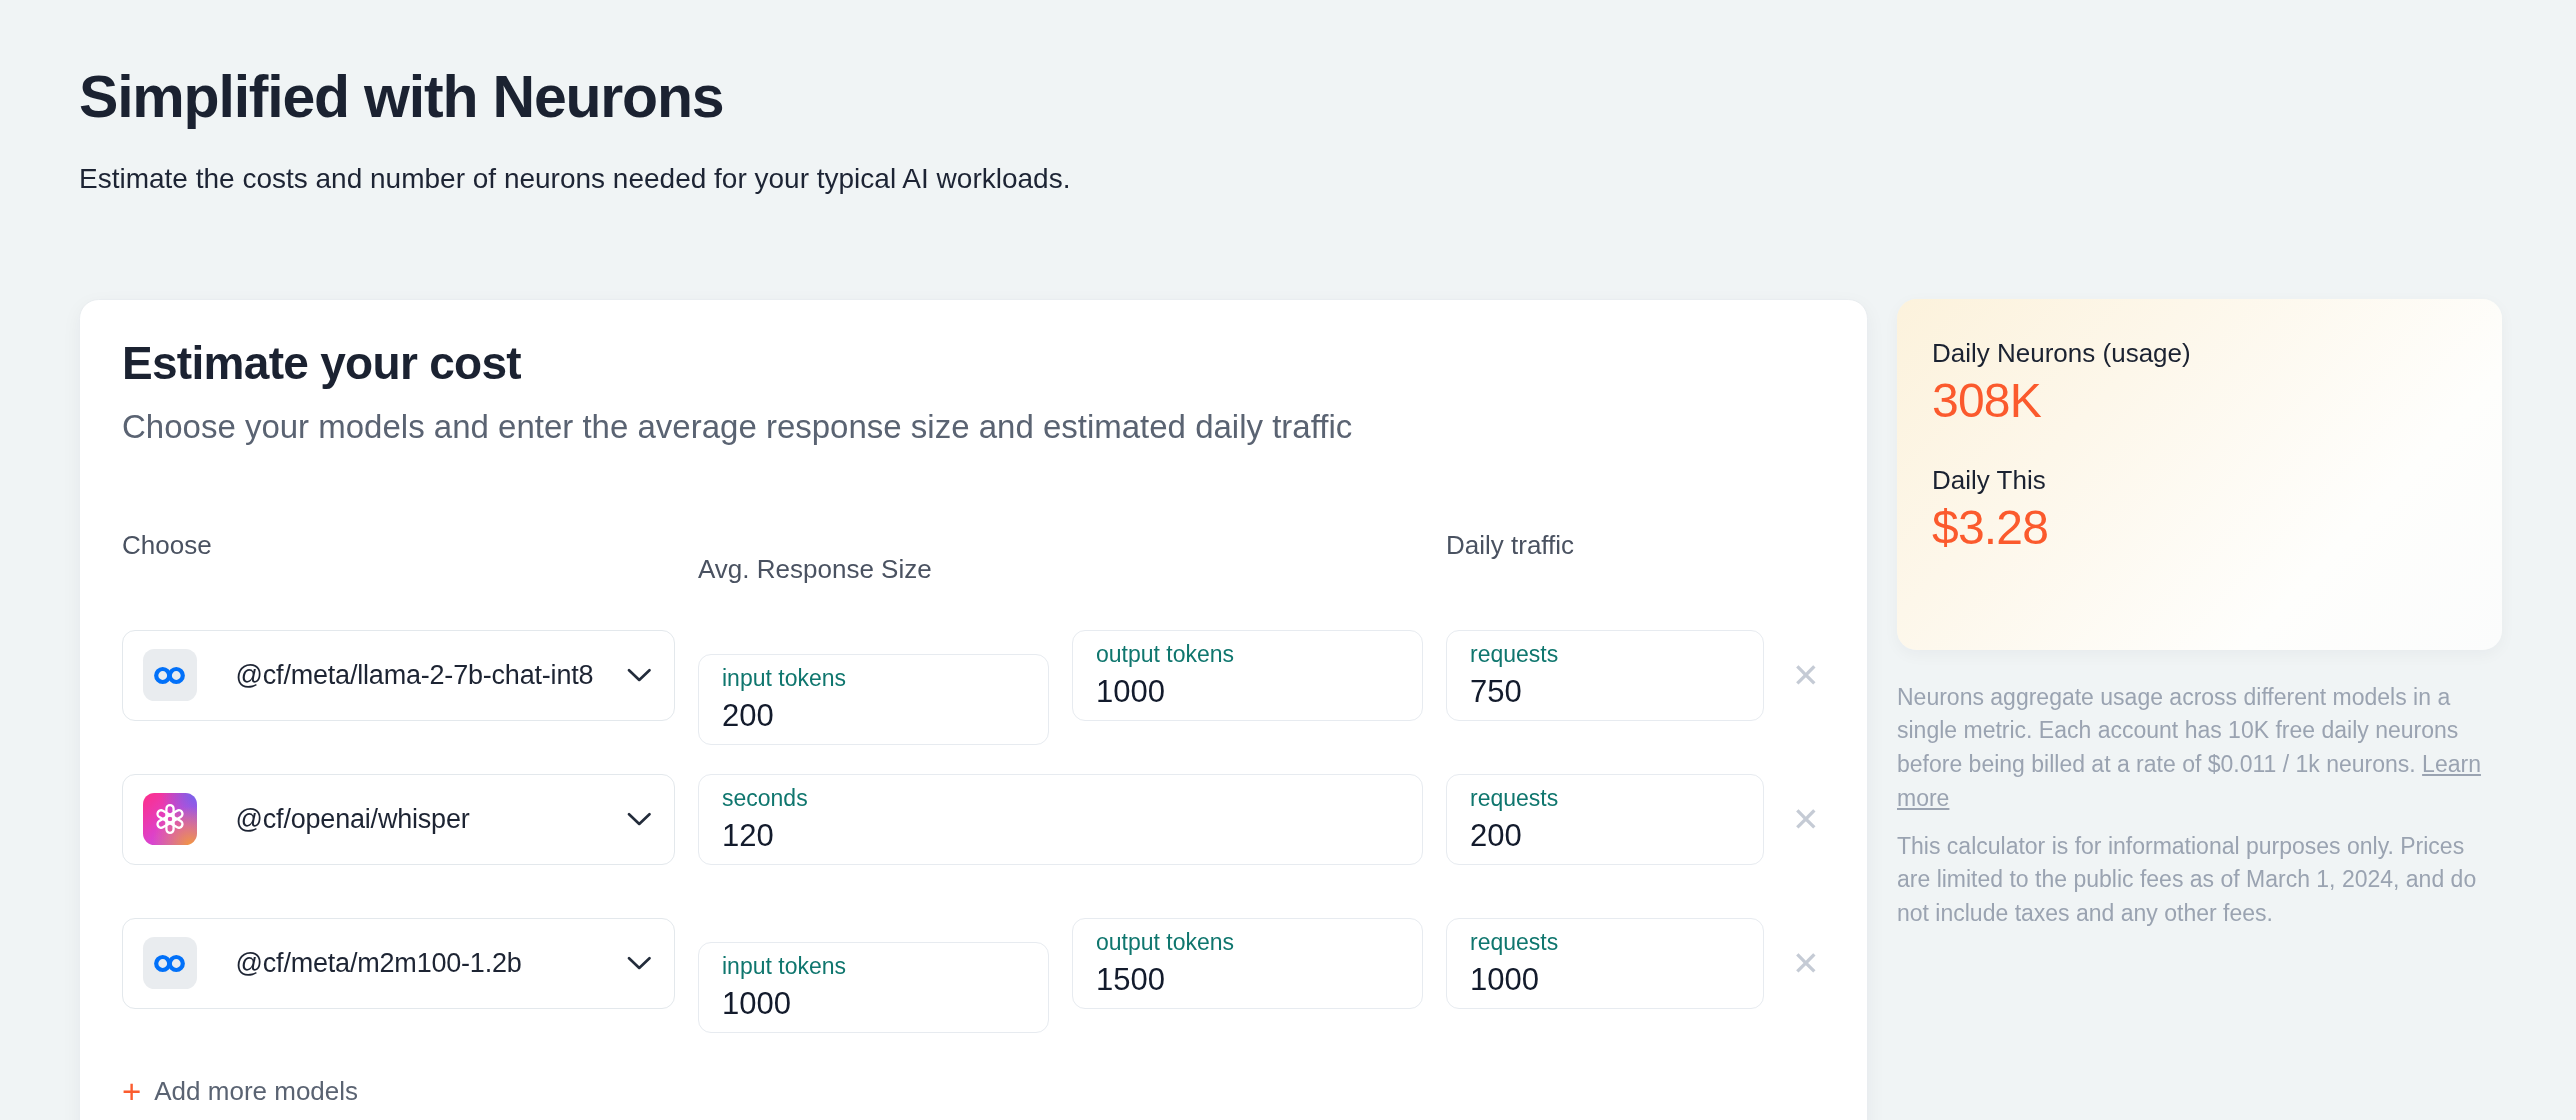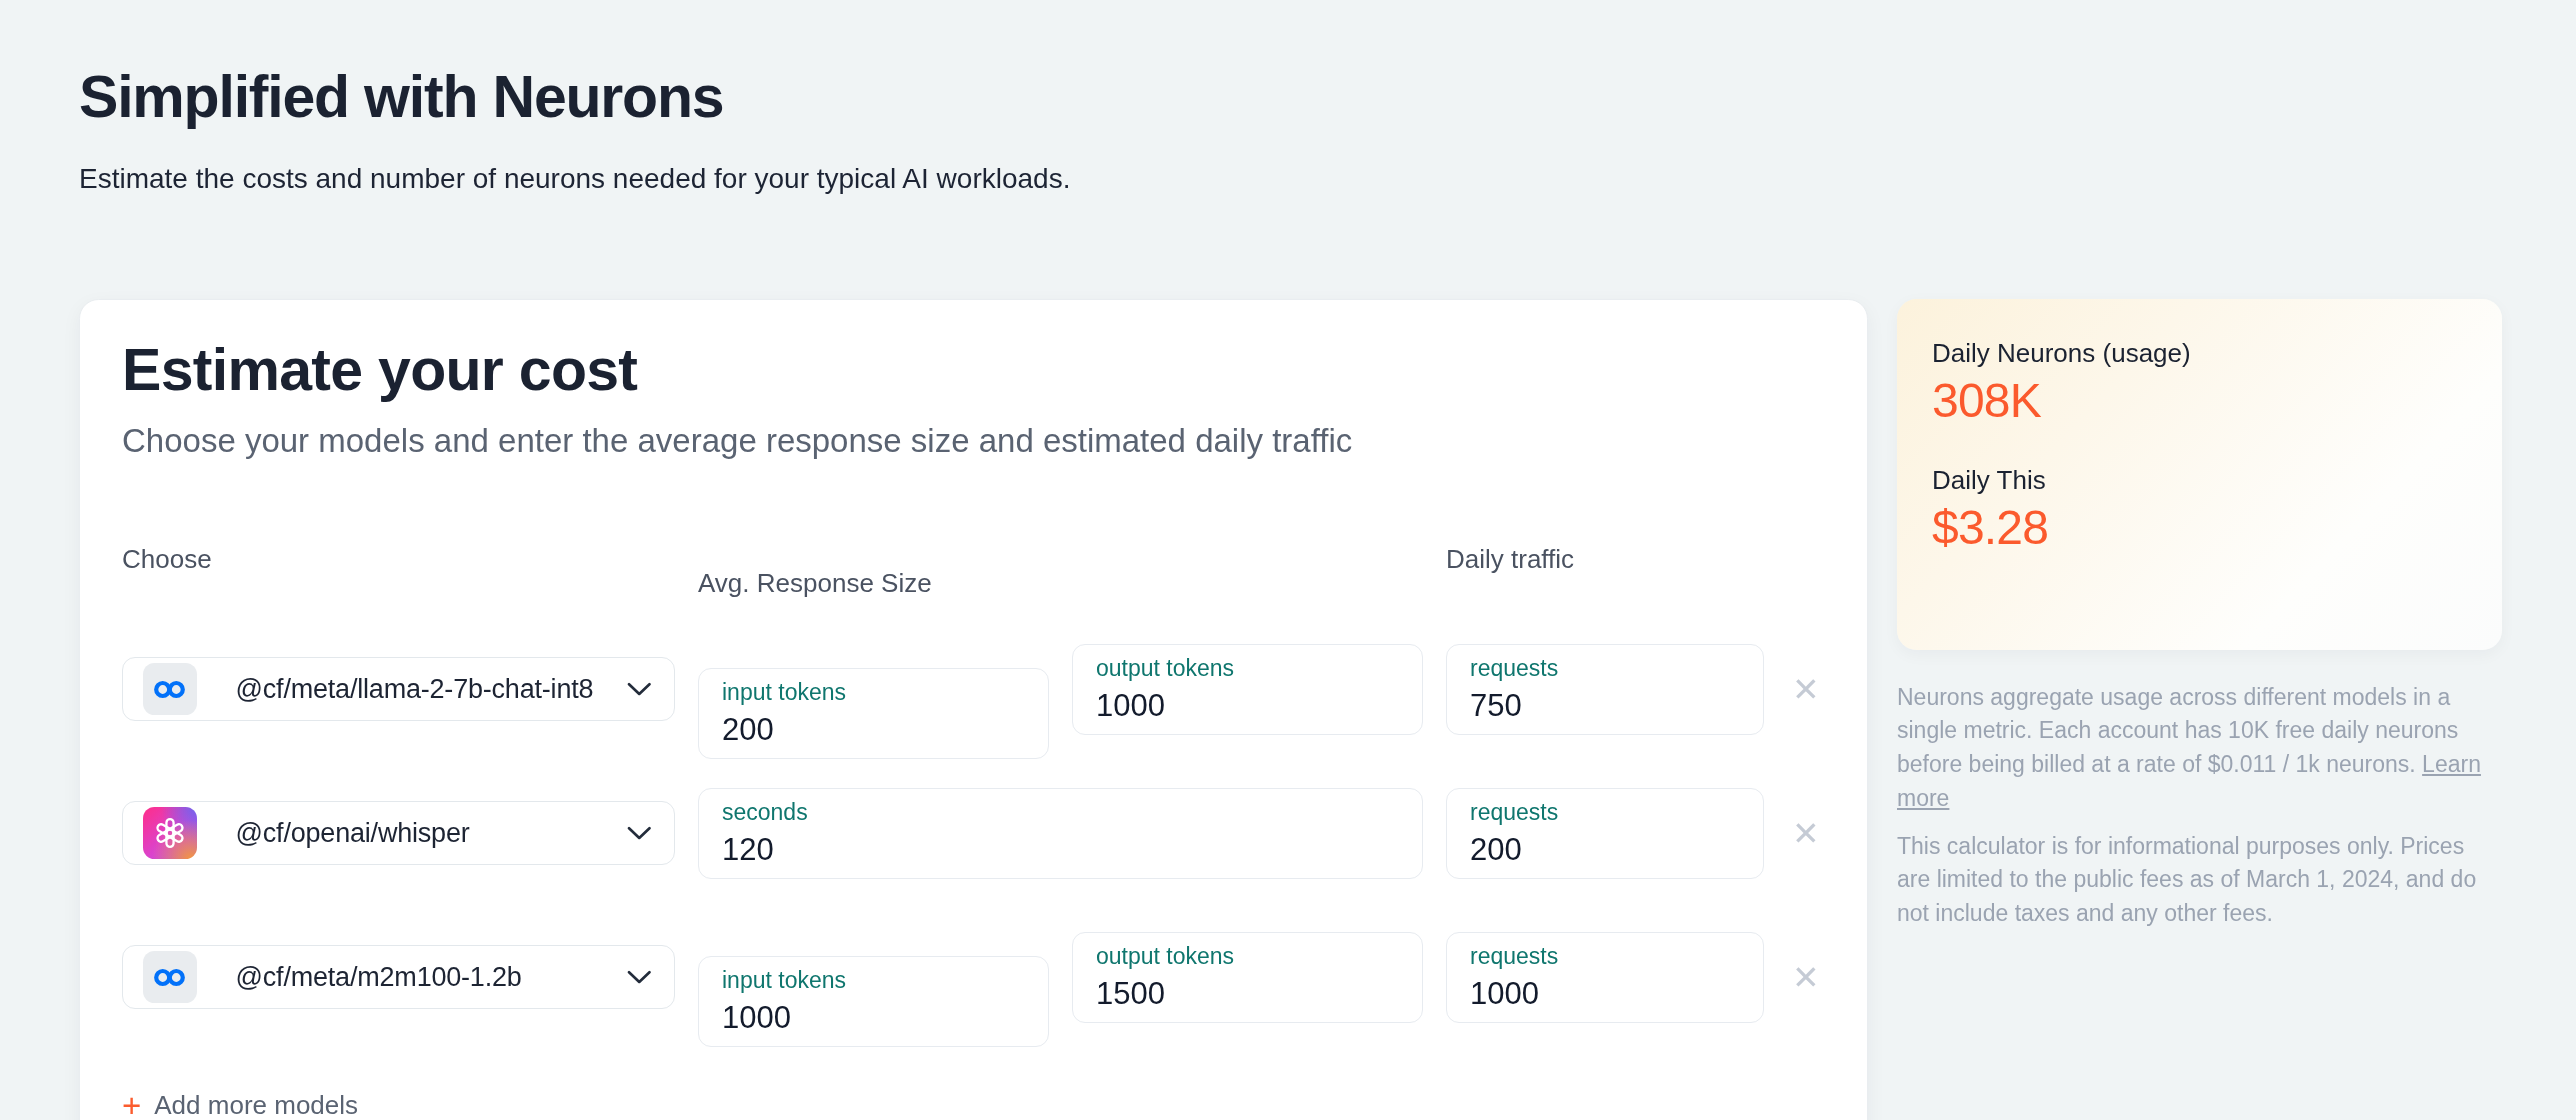--- a/index.html
+++ b/index.html
@@ -33,21 +33,21 @@
     border-radius: 19.6px;
     background: #ffffff;
   }
   .main-card {
     width: 1789px;
     padding: 36px 42px 44px 42px;
     border: 0.8px solid #e9edf0;
     box-shadow: 0 6.5px 19.6px rgba(25, 35, 55, 0.05);
   }
   h2.card-title {
-    font-size: 59px;
+    font-size: 46px;
     font-weight: 700;
     letter-spacing: -0.7px;
     color: #1b2231;
   }
   p.card-sub {
     margin-top: 18px;
     font-size: 33px;
     color: #5a6372;
   }
 
@@ -63,21 +63,21 @@
   .span23 { grid-column: 2 / span 2; }
 
   .col-headers { margin-top: 60px; }
   .col-h { font-size: 26px; color: #4a5261; }
 
   .model-row { margin-top: 21px; }
   .model-row + .model-row { margin-top: 29px; }
 
   
   .select {
-    height: 64px;
+    height: 91px;
     border: 1.6px solid #e3e8ec;
     border-radius: 13px;
     background: #fff;
     display: flex;
     align-items: center;
     padding: 0 23px 0 19.6px;
     cursor: pointer;
   }
   .micon {
     width: 54px; height: 52px;

